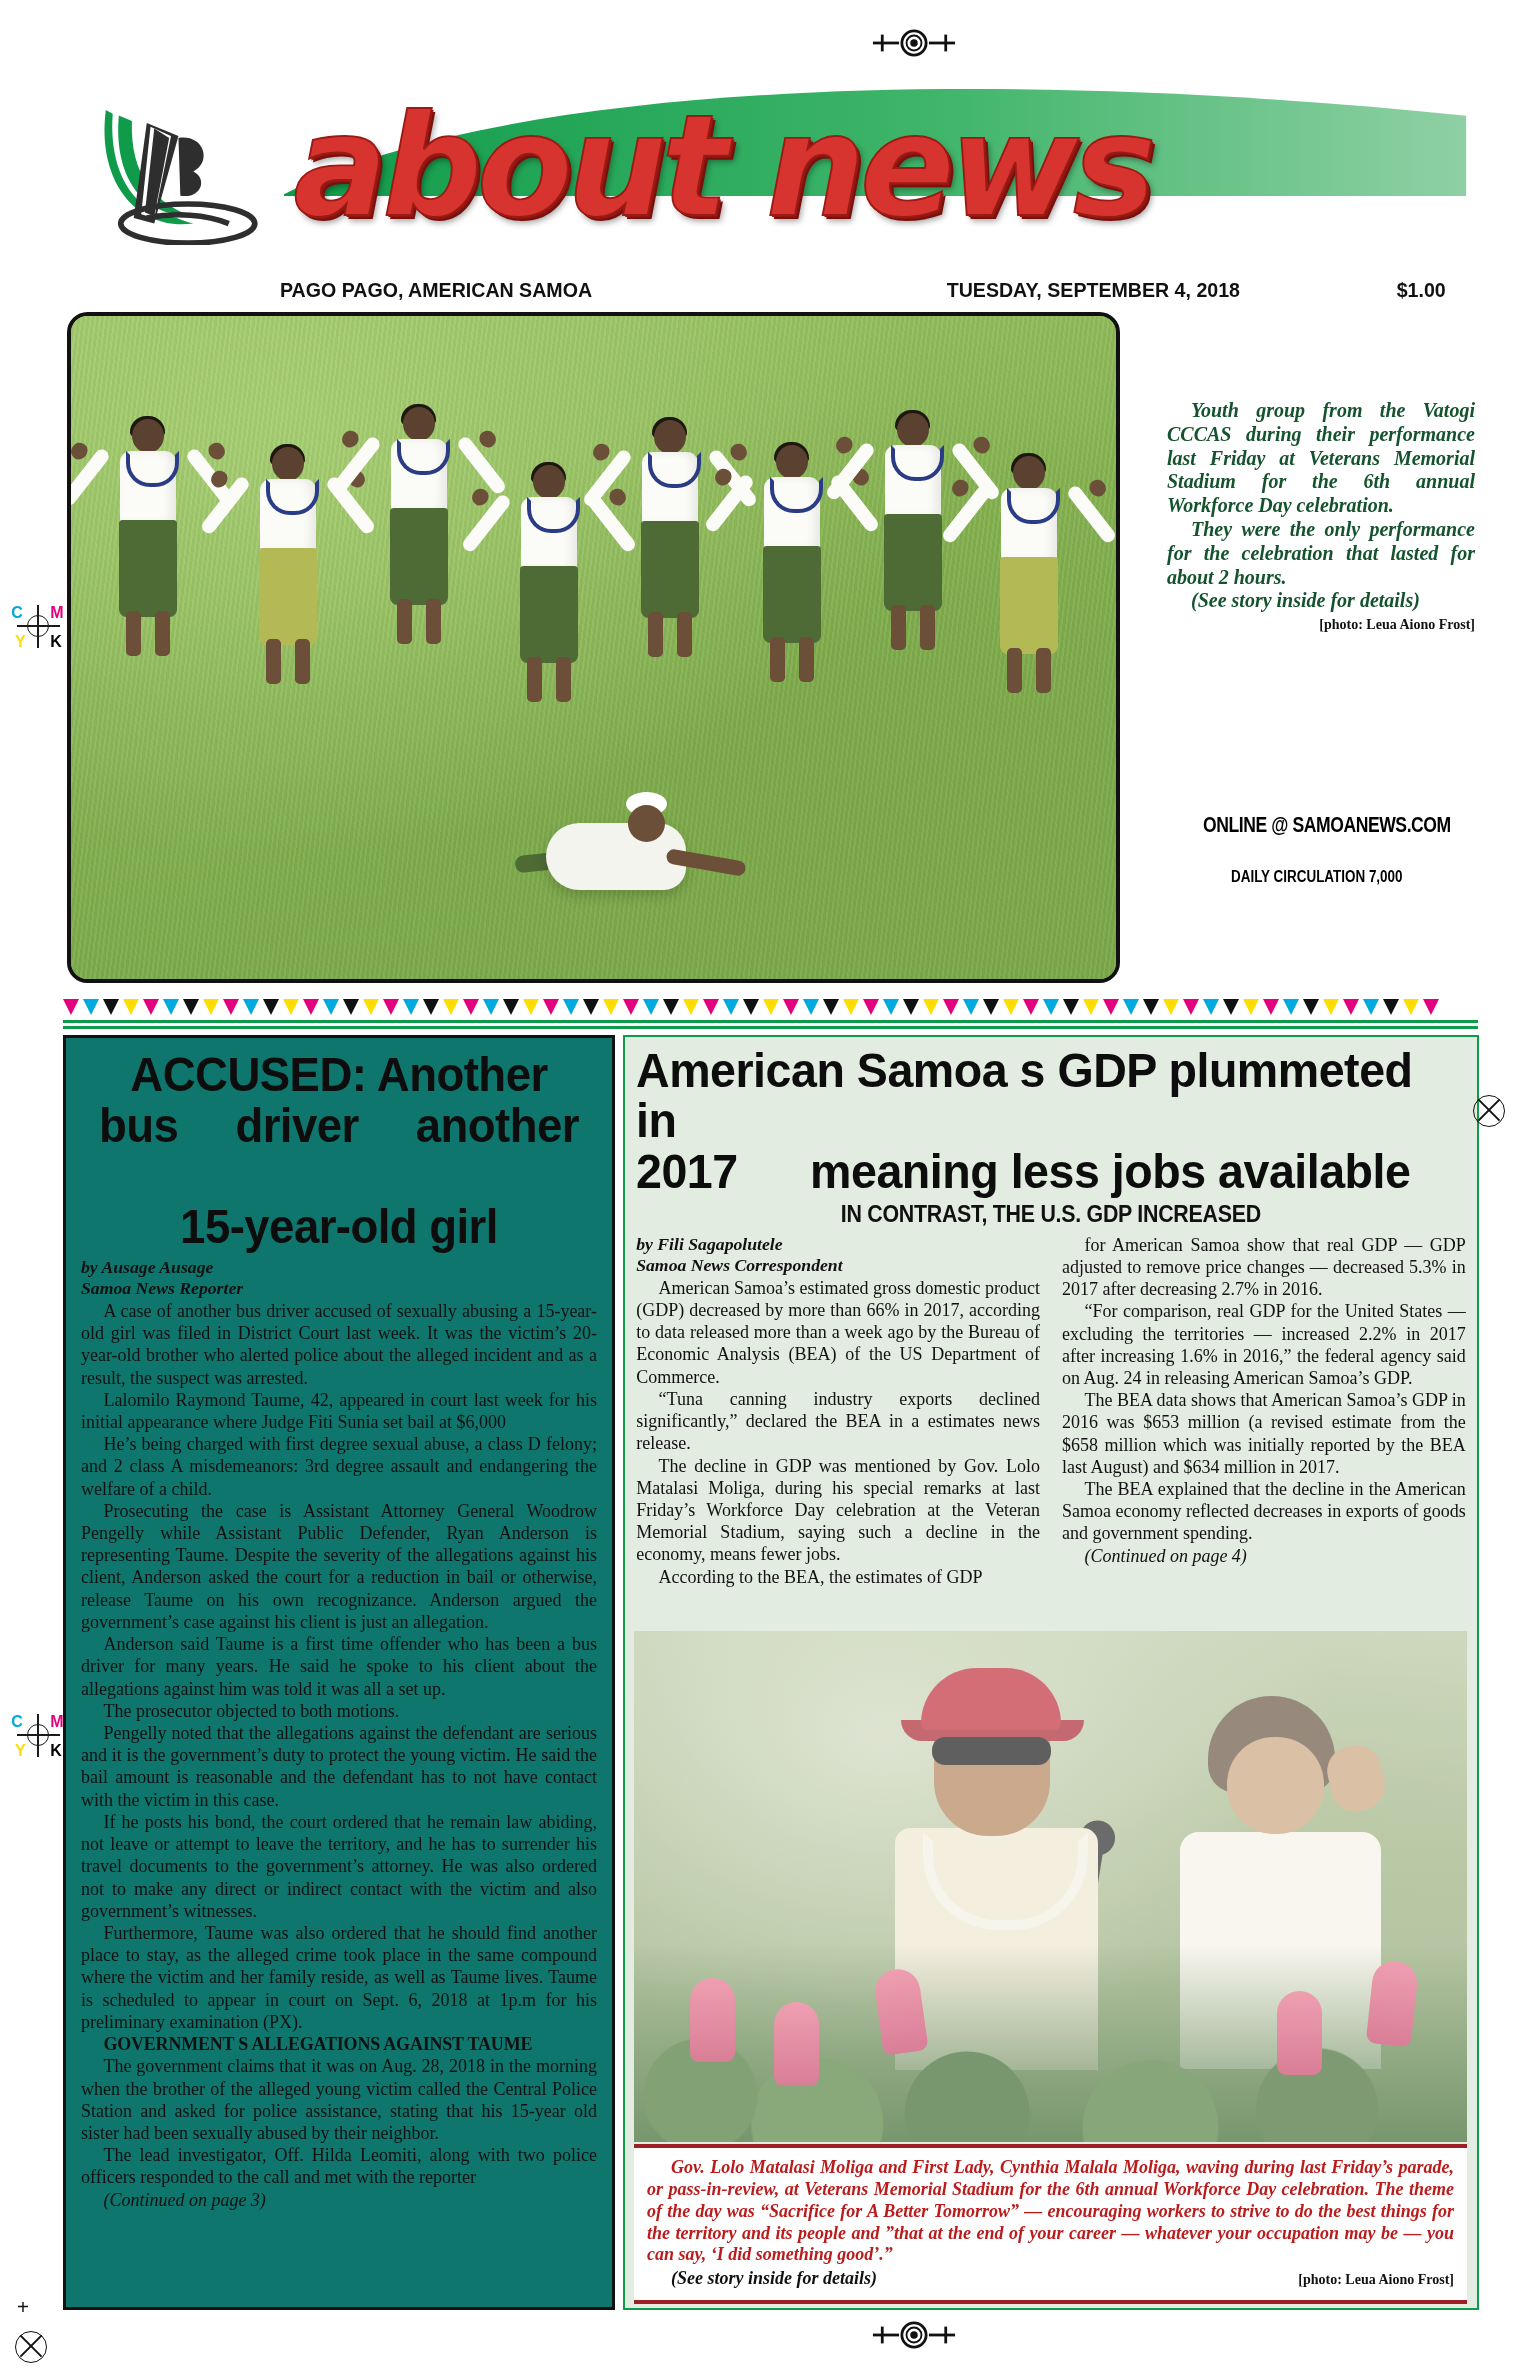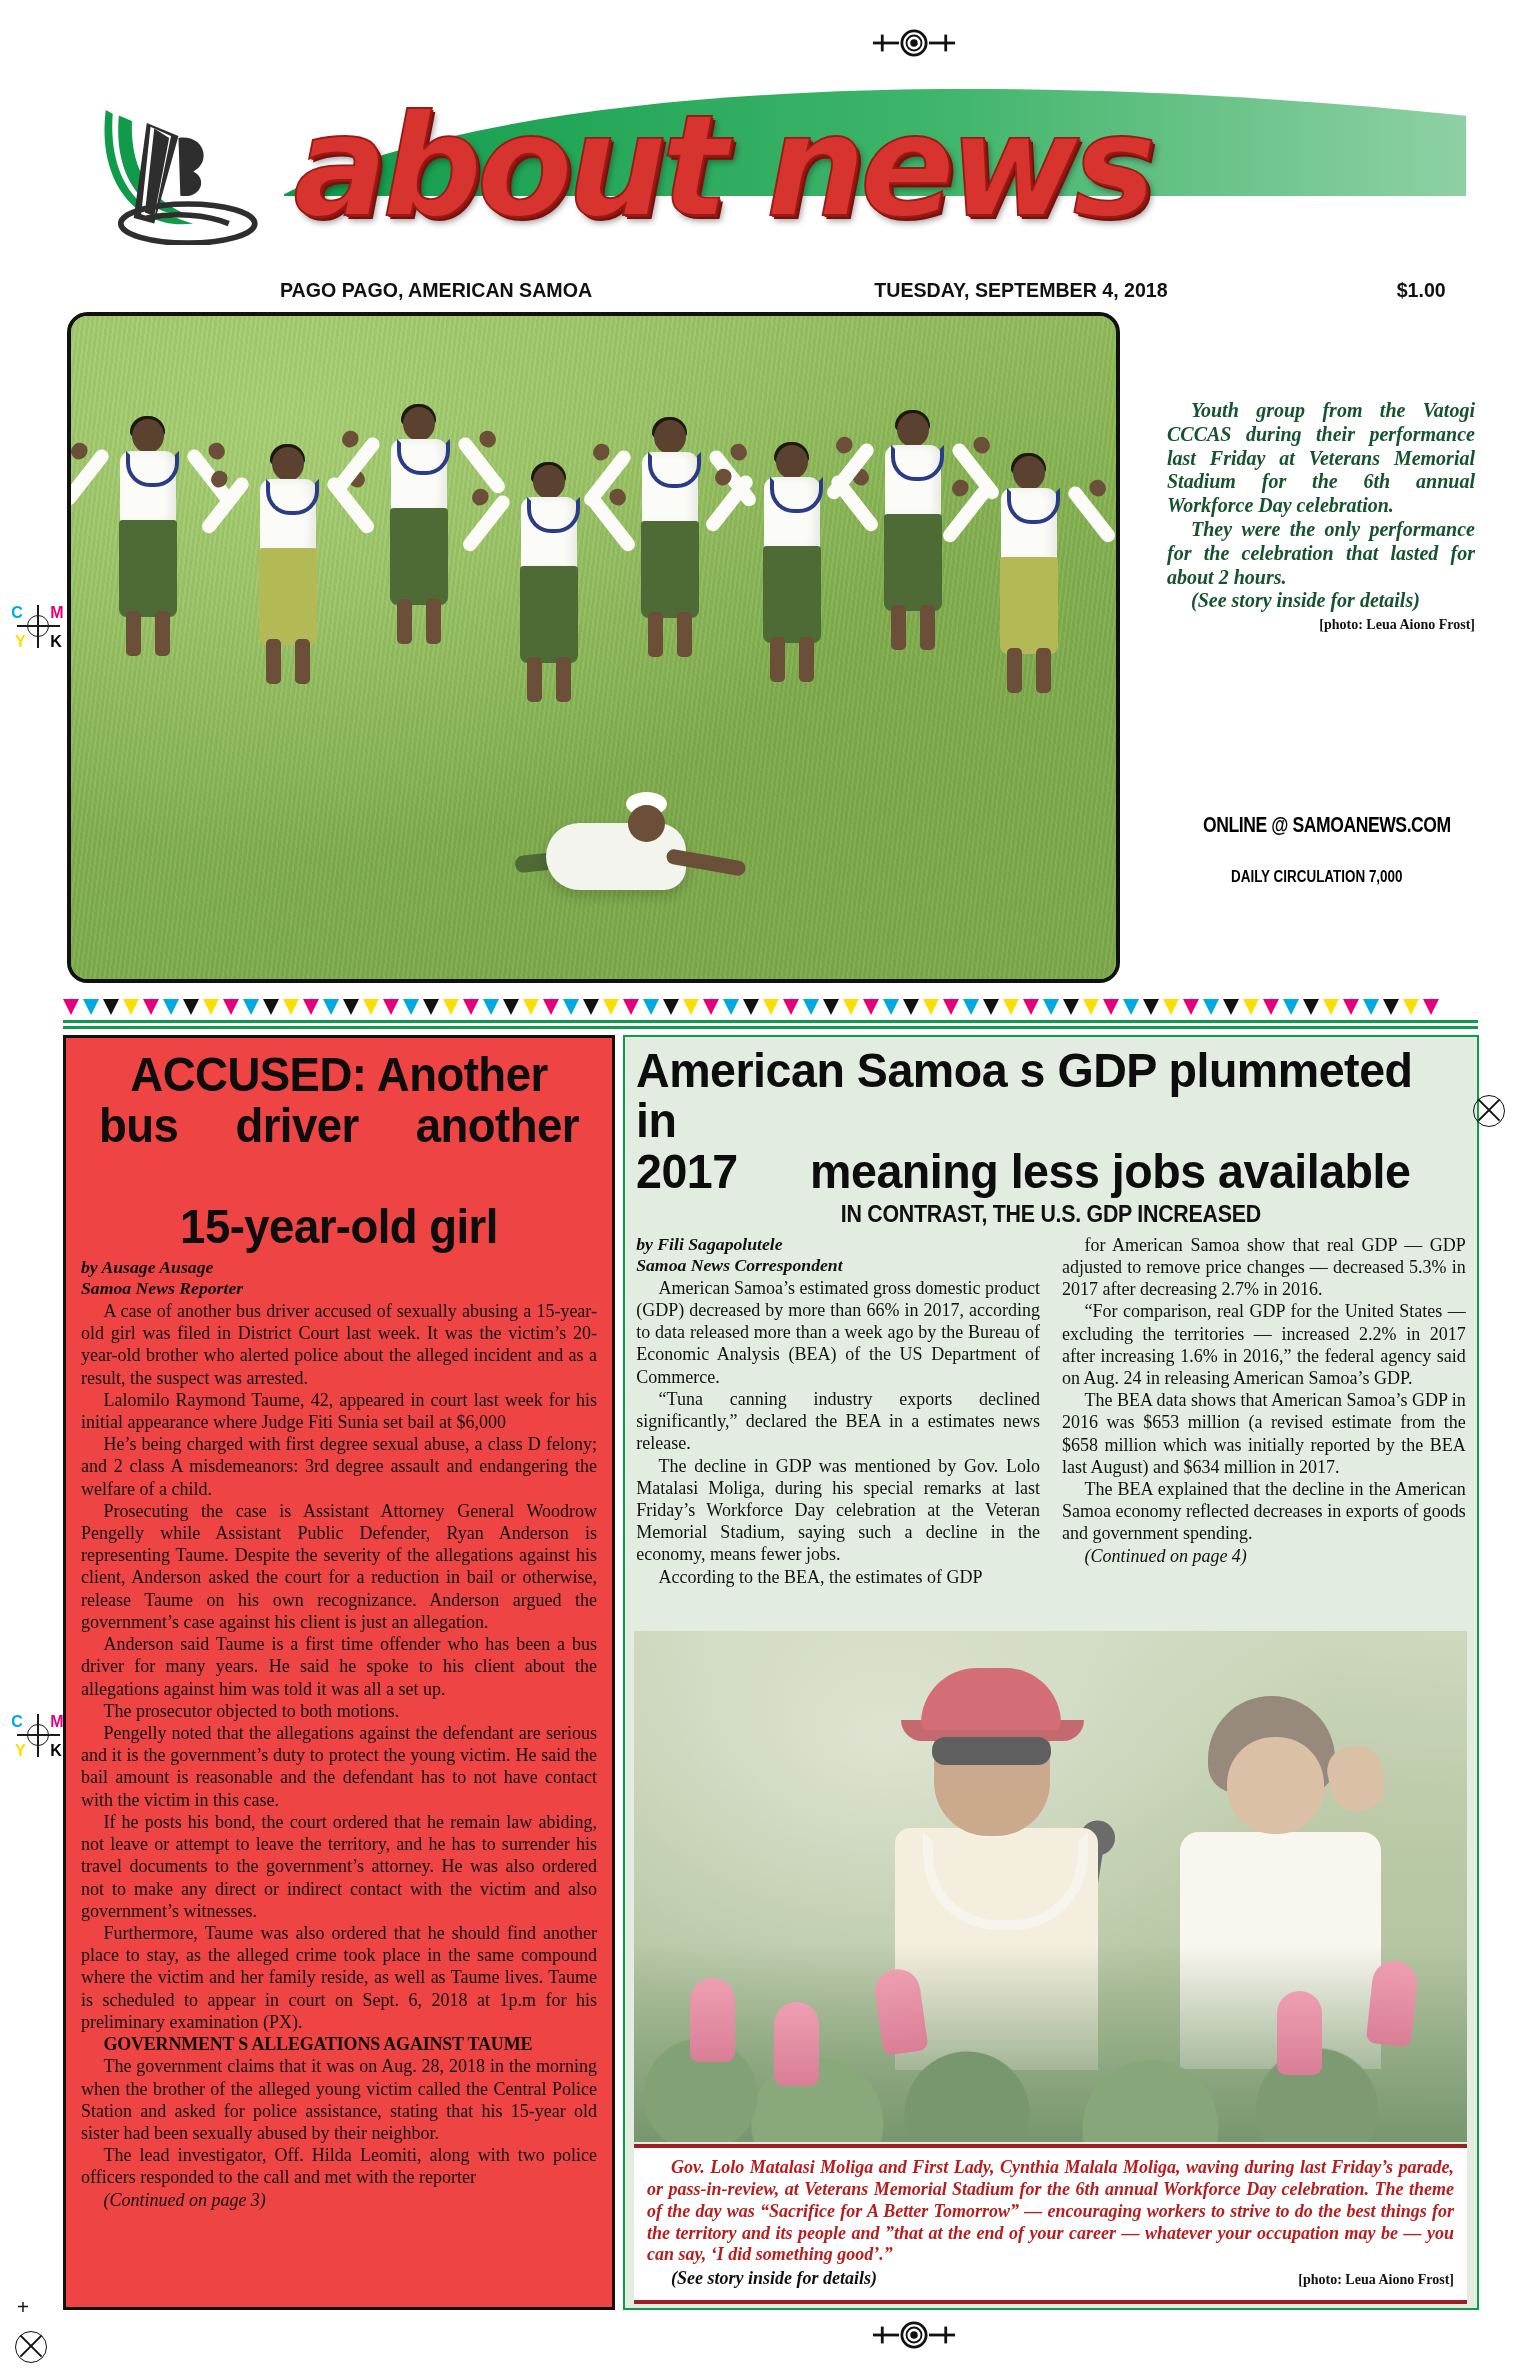--- a/index.html
+++ b/index.html
@@ -135,21 +135,21 @@
     width: 1175px; height: 30px;
     display: flex;
     align-items: center;
     font-family: "Liberation Sans", sans-serif;
     font-weight: bold;
     font-size: 19.6px;
     letter-spacing: 0px;
     color: #111;
   }
   .dateline .place { width: 522px; }
-  .dateline .date  { width: 438px; text-align: center; }
+  .dateline .date  { width: 438px; text-align: right; }
   .dateline .price { flex: 1; text-align: right; padding-right: 9.3px; }
 
   
   .hero-wrap {
     position: absolute;
     left: 67px; top: 312px;
     width: 1053px; height: 671px;
     border: 4.7px solid #111;
     border-radius: 20.5px;
     overflow: hidden;
@@ -361,21 +361,21 @@
     background: #0f9b4a;
   }
   .gr1 { top: 1020px; }
   .gr2 { top: 1026px; }
 
   
   .left-story {
     position: absolute;
     left: 63px; top: 1035px;
     width: 552px; height: 1275px;
-    background: #ef4444;
+    background: #0f766e;
     border: 3.7px solid #121212;
     box-sizing: border-box;
     padding: 11.2px 15px 7.5px 15px;
   }
   .left-story h1 {
     margin: 0 0 5.6px 0;
     font-family: "Liberation Sans", sans-serif;
     font-weight: bold;
     font-size: 49px;
     line-height: 1.03;

